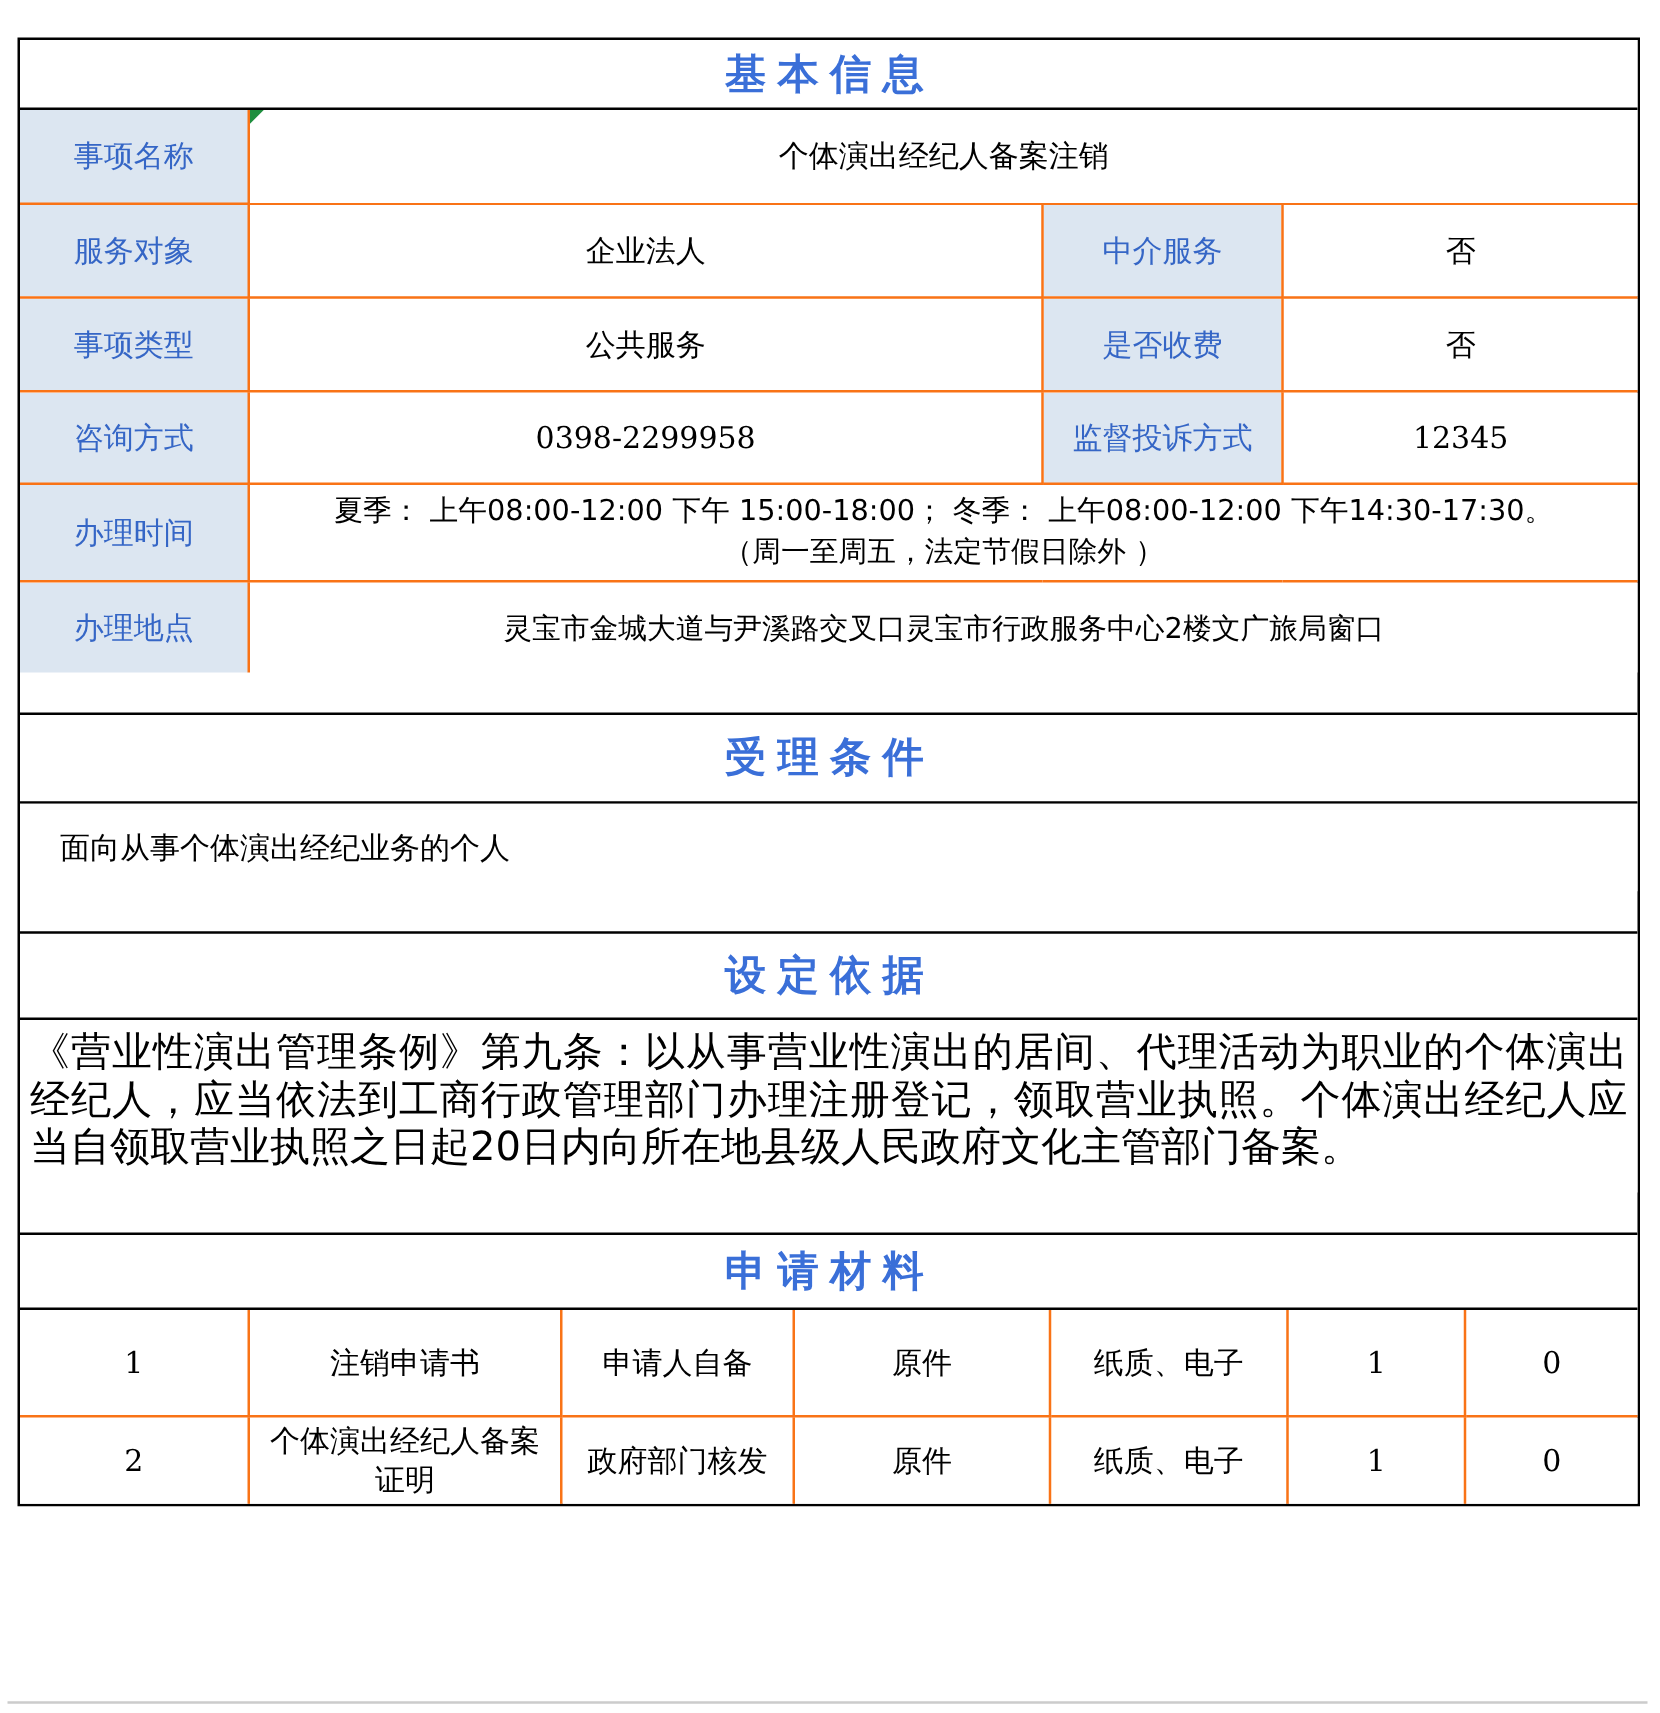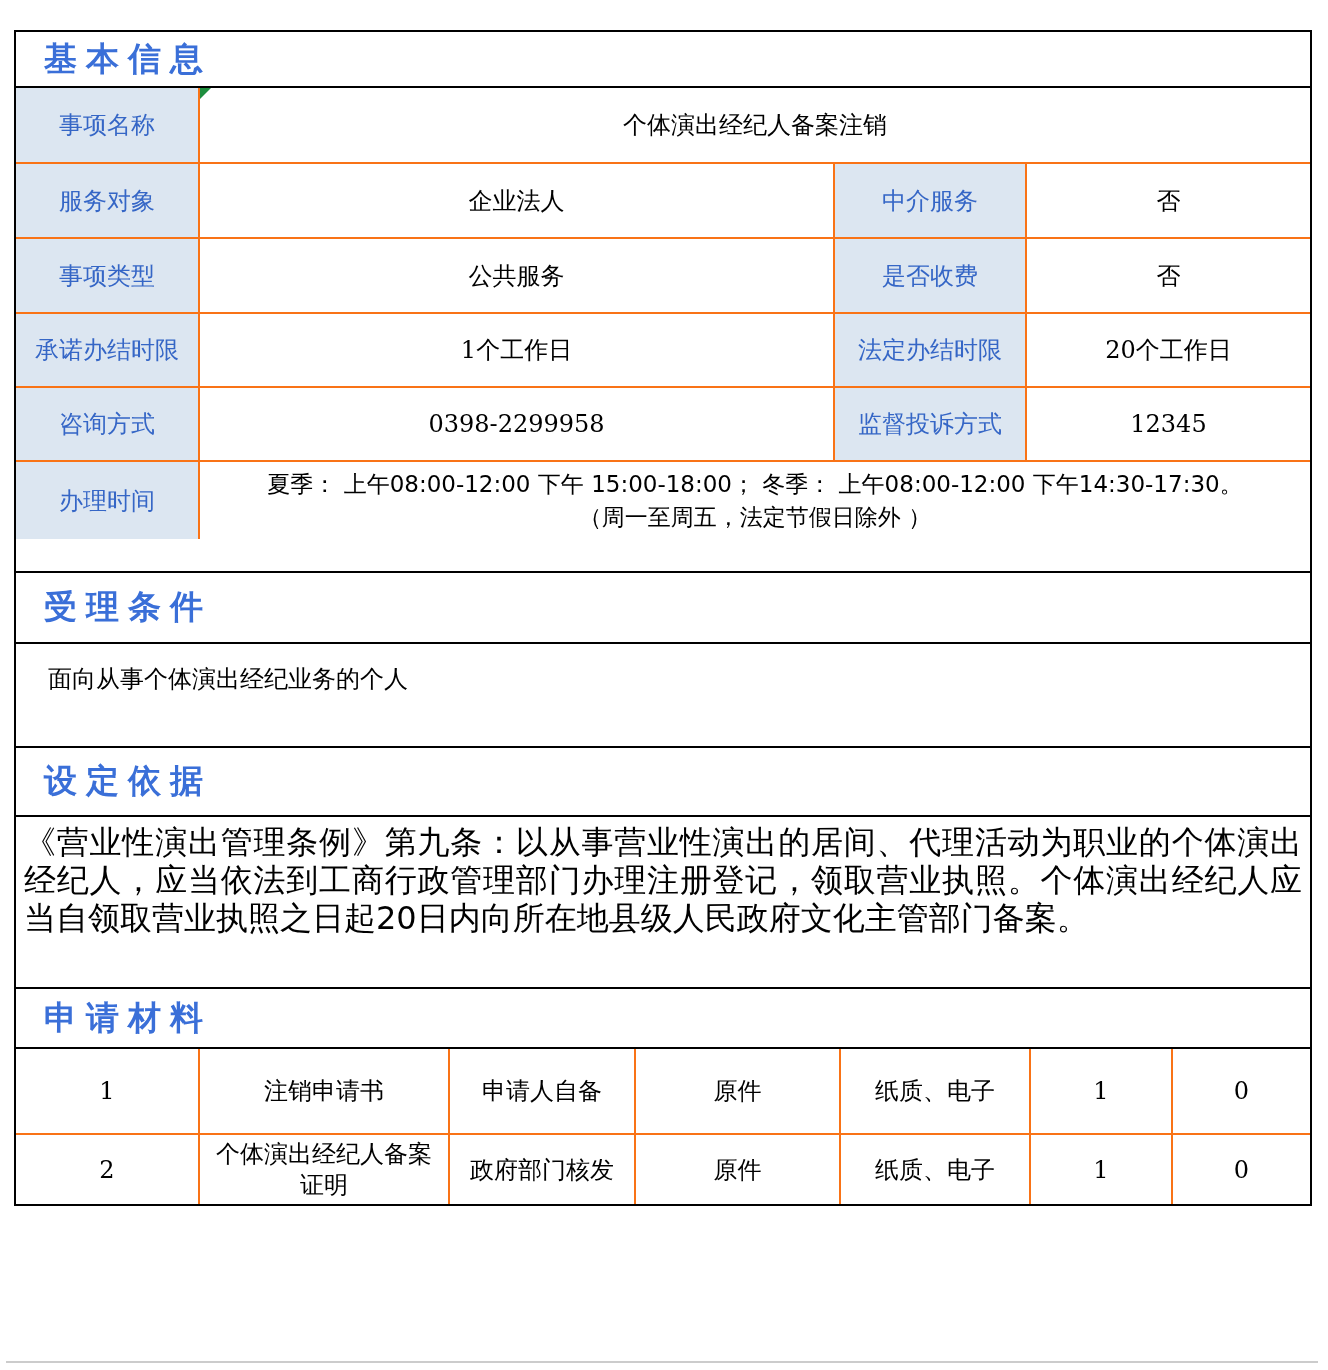--- a/index.html
+++ b/index.html
@@ -1,22 +1,22 @@
 <!DOCTYPE html>
 <html><head>
 <meta charset="utf-8">
 <style>
   html,body{margin:0;padding:0;background:#ffffff;}
   .page{position:relative;width:1328px;height:1370px;background:#ffffff;overflow:hidden;
         font-family:"DejaVu Serif", serif;color:#000;}
   .sheet{position:absolute;left:14px;top:30px;width:1298px;box-sizing:border-box;
          border:2px solid #000;background:#fff;}
   
-  .sec{box-sizing:border-box;display:flex;align-items:center;padding-left:28px;
-       background:#fff;}
+  .sec{box-sizing:border-box;display:flex;align-items:center;padding-left:2px;
+       background:#fff;justify-content:center;}
   .sec.bordered{border-top:2px solid #000;border-bottom:2px solid #000;margin-top:32px;}
   .sec.first{border-top:none;border-bottom:2px solid #000;}
   .sec-title{font-family:"DejaVu Sans", sans-serif;font-weight:bold;
              font-size:33px;letter-spacing:9px;color:#3a6fd8;}
   
   table{border-collapse:collapse;border:hidden;table-layout:fixed;width:100%;}
   td,th{box-sizing:border-box;border:2px solid #f97316;text-align:center;vertical-align:middle;
         font-size:24px;font-weight:normal;padding:0 10px;overflow:hidden;}
   .lbl{background:#dce6f1;color:#3566c6;}
   .val{background:#fff;color:#000;}
@@ -65,35 +65,33 @@
         <td class="lbl">中介服务</td>
         <td class="val">否</td>
       </tr>
       <tr style="height:75px">
         <td class="lbl">事项类型</td>
         <td class="val">公共服务</td>
         <td class="lbl">是否收费</td>
         <td class="val">否</td>
       </tr>
       <tr style="height:74px">
-        <td class="lbl">承诺办结时限</td>
-        <td class="val">1个工作日</td>
-        <td class="lbl">法定办结时限</td>
-        <td class="val">20个工作日</td>
-      </tr>
-      <tr style="height:74px">
         <td class="lbl">咨询方式</td>
         <td class="val">0398-2299958</td>
         <td class="lbl">监督投诉方式</td>
         <td class="val">12345</td>
       </tr>
       <tr style="height:78px">
         <td class="lbl">办理时间</td>
         <td class="val sansval pre" colspan="3">夏季： 上午08:00-12:00  下午 15:00-18:00； 冬季： 上午08:00-12:00  下午14:30-17:30。
 （周一至周五，法定节假日除外 ）</td>
+      </tr>
+      <tr style="height:73px">
+        <td class="lbl">办理地点</td>
+        <td class="val sansval" colspan="3">灵宝市金城大道与尹溪路交叉口灵宝市行政服务中心2楼文广旅局窗口</td>
       </tr>
     </tbody>
       </table>
 
     <div class="sec bordered" style="height:73px;">
       <span class="sec-title">受理条件</span>
     </div>
     <div class="content-row" style="height:70px;padding-left:32px;">面向从事个体演出经纪业务的个人</div>
 
     <div class="sec bordered" style="height:71px;">

